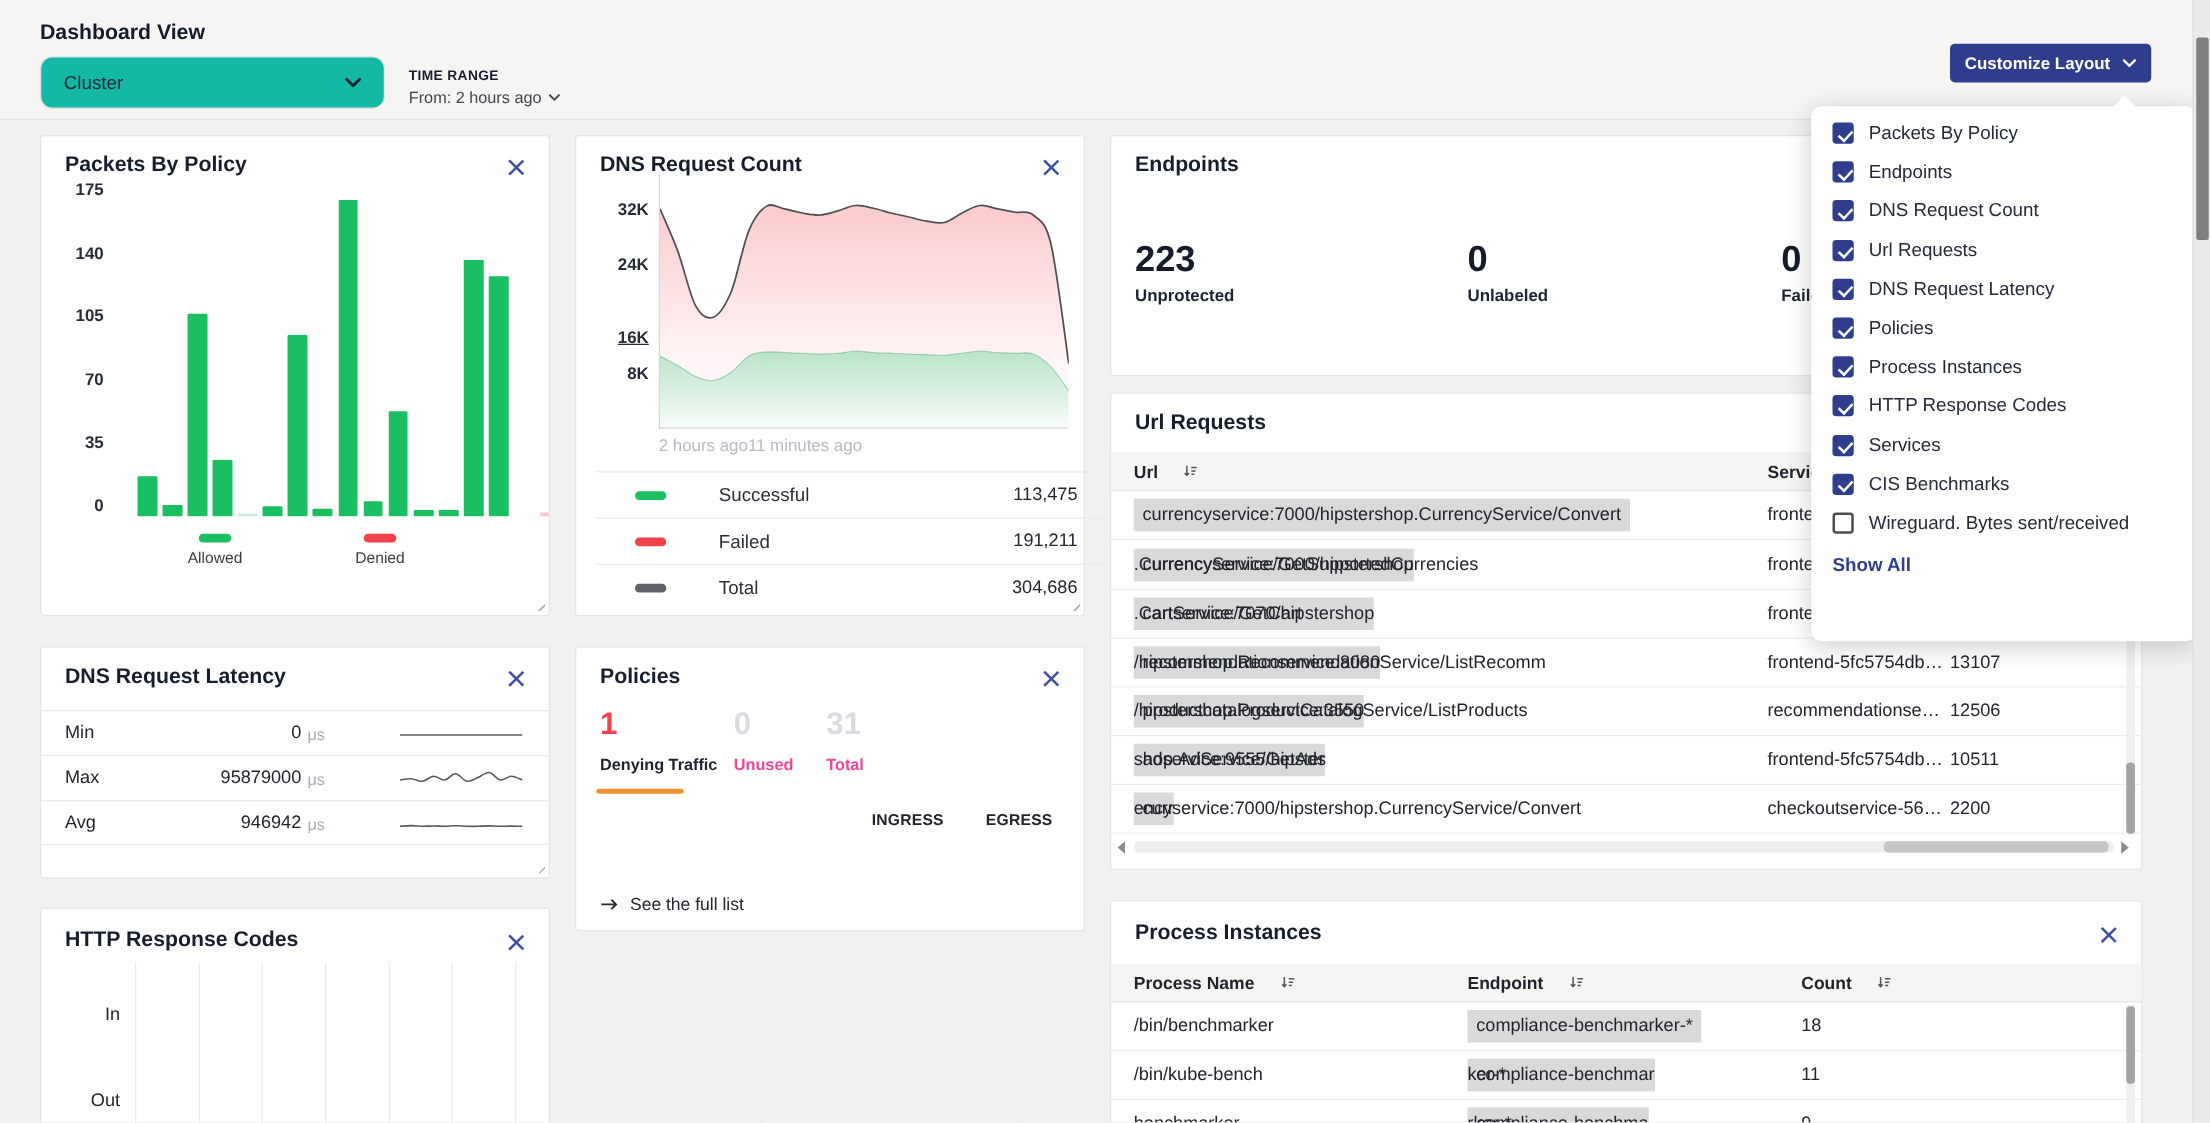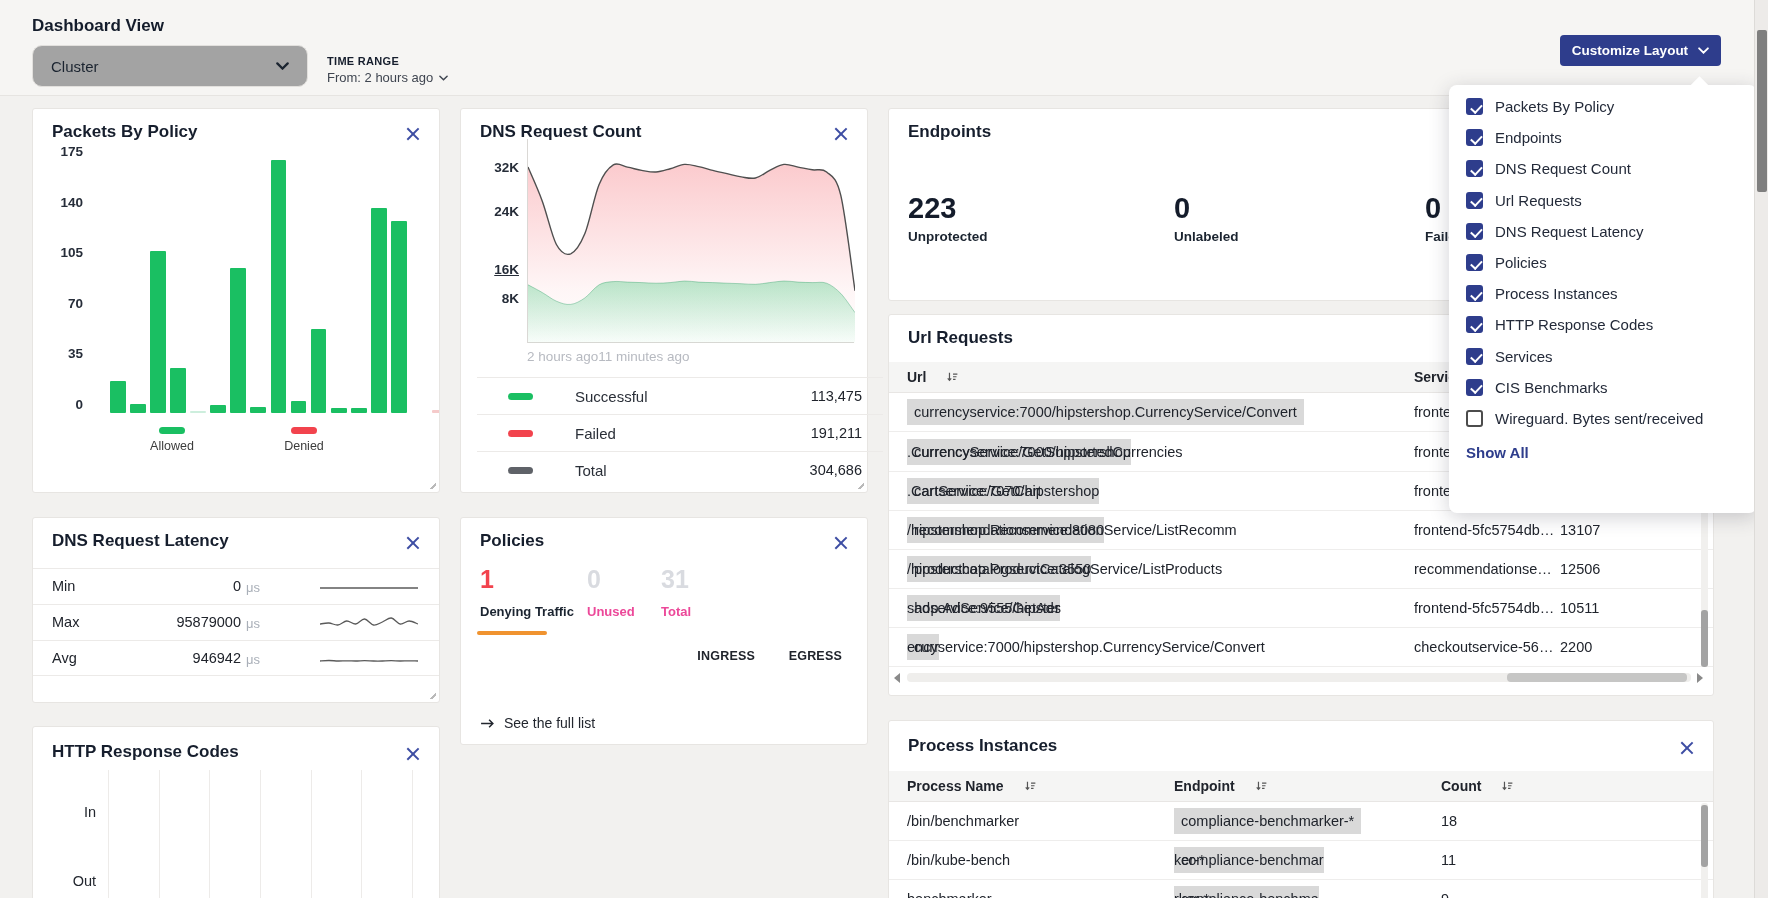--- a/index.html
+++ b/index.html
@@ -1,21 +1,21 @@
 <!DOCTYPE html>
 <html><head>
 <meta charset="utf-8">
 <style>
   *{margin:0;padding:0;box-sizing:border-box}
   html,body{background:#e9e8e6}
   #app{position:relative;width:1768px;height:898px;background:#f2f1ef;overflow:hidden;
        font-family:"Liberation Sans",sans-serif;color:#1b2430}
   .topbar{position:absolute;left:0;top:0;width:1768px;height:96px;background:#f6f5f3;border-bottom:1px solid #e6e4e1}
   .page-title{position:absolute;left:32px;top:16px;font-size:17px;font-weight:700;color:#141c2b}
-  .view-select{position:absolute;left:32px;top:45px;width:276px;height:42px;background:#a3a3a3;border:1px solid #e2e0dd;
+  .view-select{position:absolute;left:32px;top:45px;width:276px;height:42px;background:#14b8a6;border:1px solid #e2e0dd;
        border-radius:10px;display:flex;align-items:center;justify-content:space-between;padding:12px 18px;font-size:15px;cursor:pointer}
   .time-range{position:absolute;left:327px;top:55px}
   .tr-label{font-size:11px;font-weight:700;letter-spacing:.3px;color:#161e2d}
   .tr-value{font-size:13px;color:#3f4550;margin-top:3px;display:flex;align-items:center;gap:6px;cursor:pointer}
   .customize-btn{position:absolute;left:1560px;top:35px;width:161px;height:31px;background:#2e3d8c;border:none;border-radius:4px;
        color:#fff;font-size:13.5px;font-weight:600;display:flex;align-items:center;justify-content:center;gap:10px;
        cursor:pointer;font-family:inherit;z-index:45}
   .card{position:absolute;background:#fff;border:1px solid #e7e5e2;border-radius:3px}
   .card-title{position:absolute;left:19px;top:13px;font-size:17px;font-weight:700;color:#161e2d;white-space:nowrap}
   .close-btn{position:absolute;top:17px;right:18px;width:16px;height:16px;cursor:pointer}

